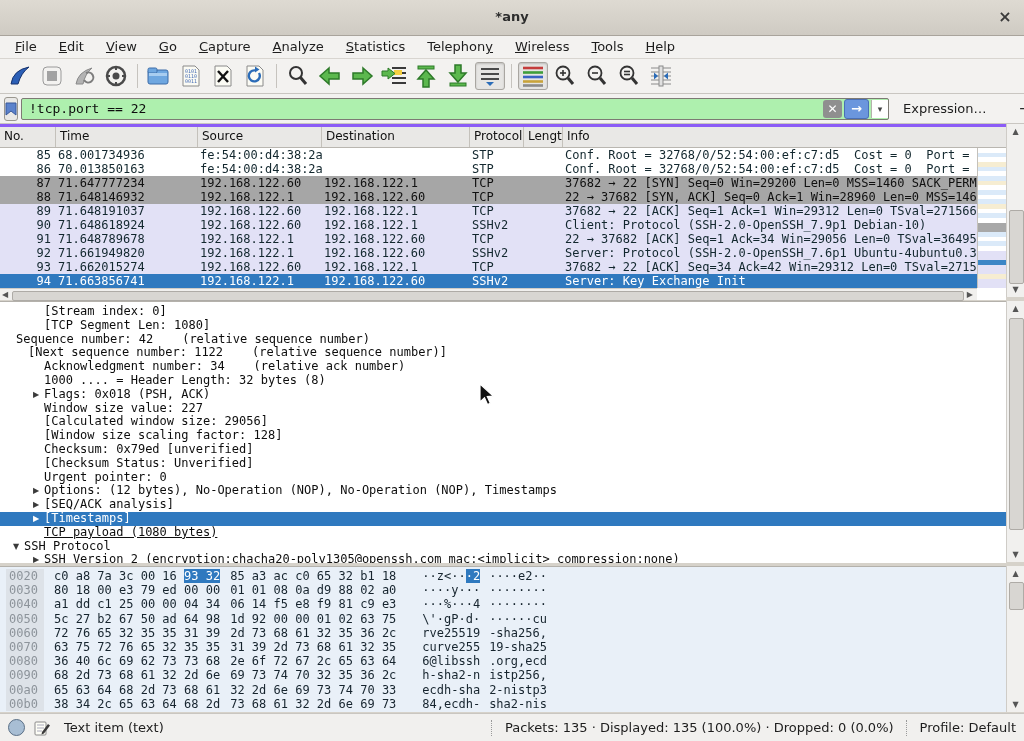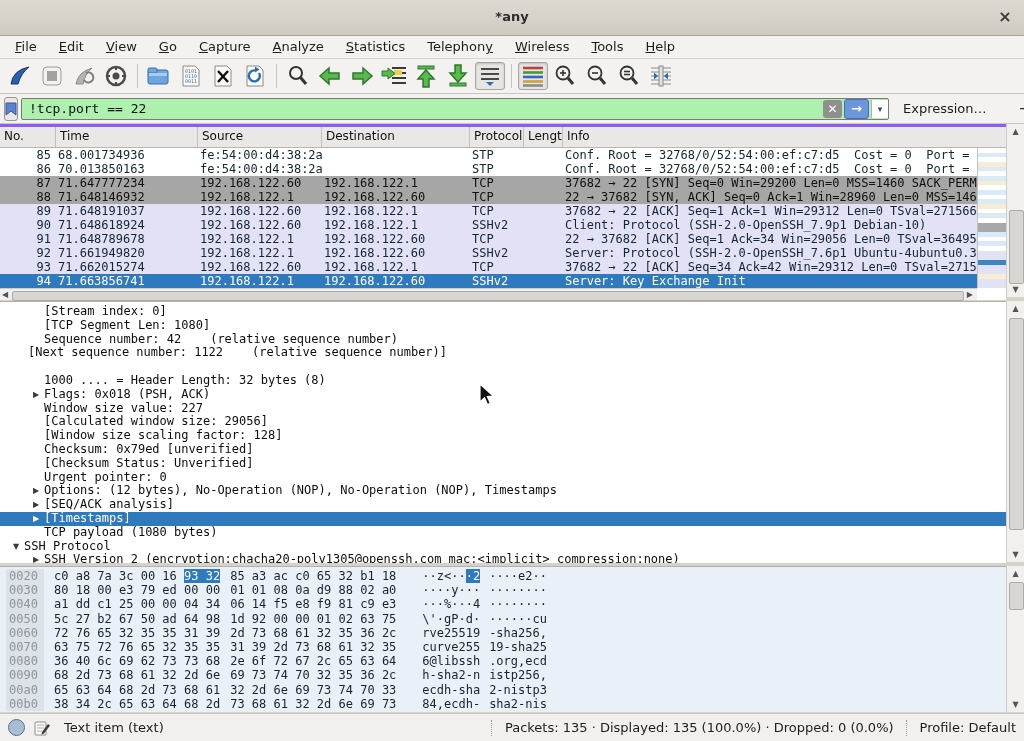--- a/index.html
+++ b/index.html
@@ -464,35 +464,35 @@
   <div class="vscroll" style="left:1006px;top:124px;height:173px;">
     <div class="sb-arrow" style="top:1px">▲</div>
     <div class="sb-thumb" style="top:86px;height:72px"></div>
     <div class="sb-arrow" style="bottom:1px">▼</div>
   </div>
 
   <div id="detail-pane">
     <div id="detail-lines" style="padding-top:3px">
         <div class="dline" style="padding-left: 28px;"><span class="exp"></span><span>[Stream index: 0]</span></div>
         <div class="dline" style="padding-left: 28px;"><span class="exp"></span><span>[TCP Segment Len: 1080]</span></div>
-        <div class="dline" style="padding-left: 28px;"><span class="exp"></span><span>Sequence number: 42    (relative sequence number)</span></div>
+        <div class="dline" style=""><span class="exp"></span><span>Sequence number: 42    (relative sequence number)</span></div>
         <div class="dline" style="padding-left: 28px; flex-direction: column;"><span class="exp"></span><span>[Next sequence number: 1122    (relative sequence number)]</span></div>
-        <div class="dline" style="padding-left: 28px;"><span class="exp"></span></div>
+        <div class="dline" style="padding-left: 28px;"><span class="exp"></span><span>Acknowledgment number: 34    (relative ack number)</span></div>
         <div class="dline" style="padding-left: 28px;"><span class="exp"></span><span>1000 .... = Header Length: 32 bytes (8)</span></div>
         <div class="dline" style="padding-left: 28px;"><span class="exp">▶</span><span>Flags: 0x018 (PSH, ACK)</span></div>
         <div class="dline" style="padding-left: 28px;"><span class="exp"></span><span>Window size value: 227</span></div>
         <div class="dline" style="padding-left: 28px;"><span class="exp"></span><span>[Calculated window size: 29056]</span></div>
         <div class="dline" style="padding-left: 28px;"><span class="exp"></span><span>[Window size scaling factor: 128]</span></div>
         <div class="dline" style="padding-left: 28px;"><span class="exp"></span><span>Checksum: 0x79ed [unverified]</span></div>
         <div class="dline" style="padding-left: 28px;"><span class="exp"></span><span>[Checksum Status: Unverified]</span></div>
         <div class="dline" style="padding-left: 28px;"><span class="exp"></span><span>Urgent pointer: 0</span></div>
         <div class="dline" style="padding-left: 28px;"><span class="exp">▶</span><span>Options: (12 bytes), No-Operation (NOP), No-Operation (NOP), Timestamps</span></div>
         <div class="dline" style="padding-left: 28px;"><span class="exp">▶</span><span>[SEQ/ACK analysis]</span></div>
         <div class="dline dsel" style="padding-left: 28px;"><span class="exp">▶</span><span>[Timestamps]</span></div>
-        <div class="dline" style="padding-left: 28px;"><span class="exp"></span><span>TCP payload (1080 bytes)</span></div>
+        <div class="dline" style="padding-left: 28px; text-decoration: underline;"><span class="exp"></span><span>TCP payload (1080 bytes)</span></div>
         <div class="dline" style="padding-left: 8px;"><span class="exp">▼</span><span>SSH Protocol</span></div>
         <div class="dline" style="padding-left: 28px;"><span class="exp">▶</span><span>SSH Version 2 (encryption:chacha20-poly1305@openssh.com mac:&lt;implicit&gt; compression:none)</span></div>
       </div>
   </div>
   <div class="vscroll" style="left:1006px;top:301px;height:261px;">
     <div class="sb-arrow" style="top:1px">▲</div>
     <div class="sb-thumb" style="top:17px;height:210px"></div>
     <div class="sb-arrow" style="bottom:1px">▼</div>
   </div>
 

